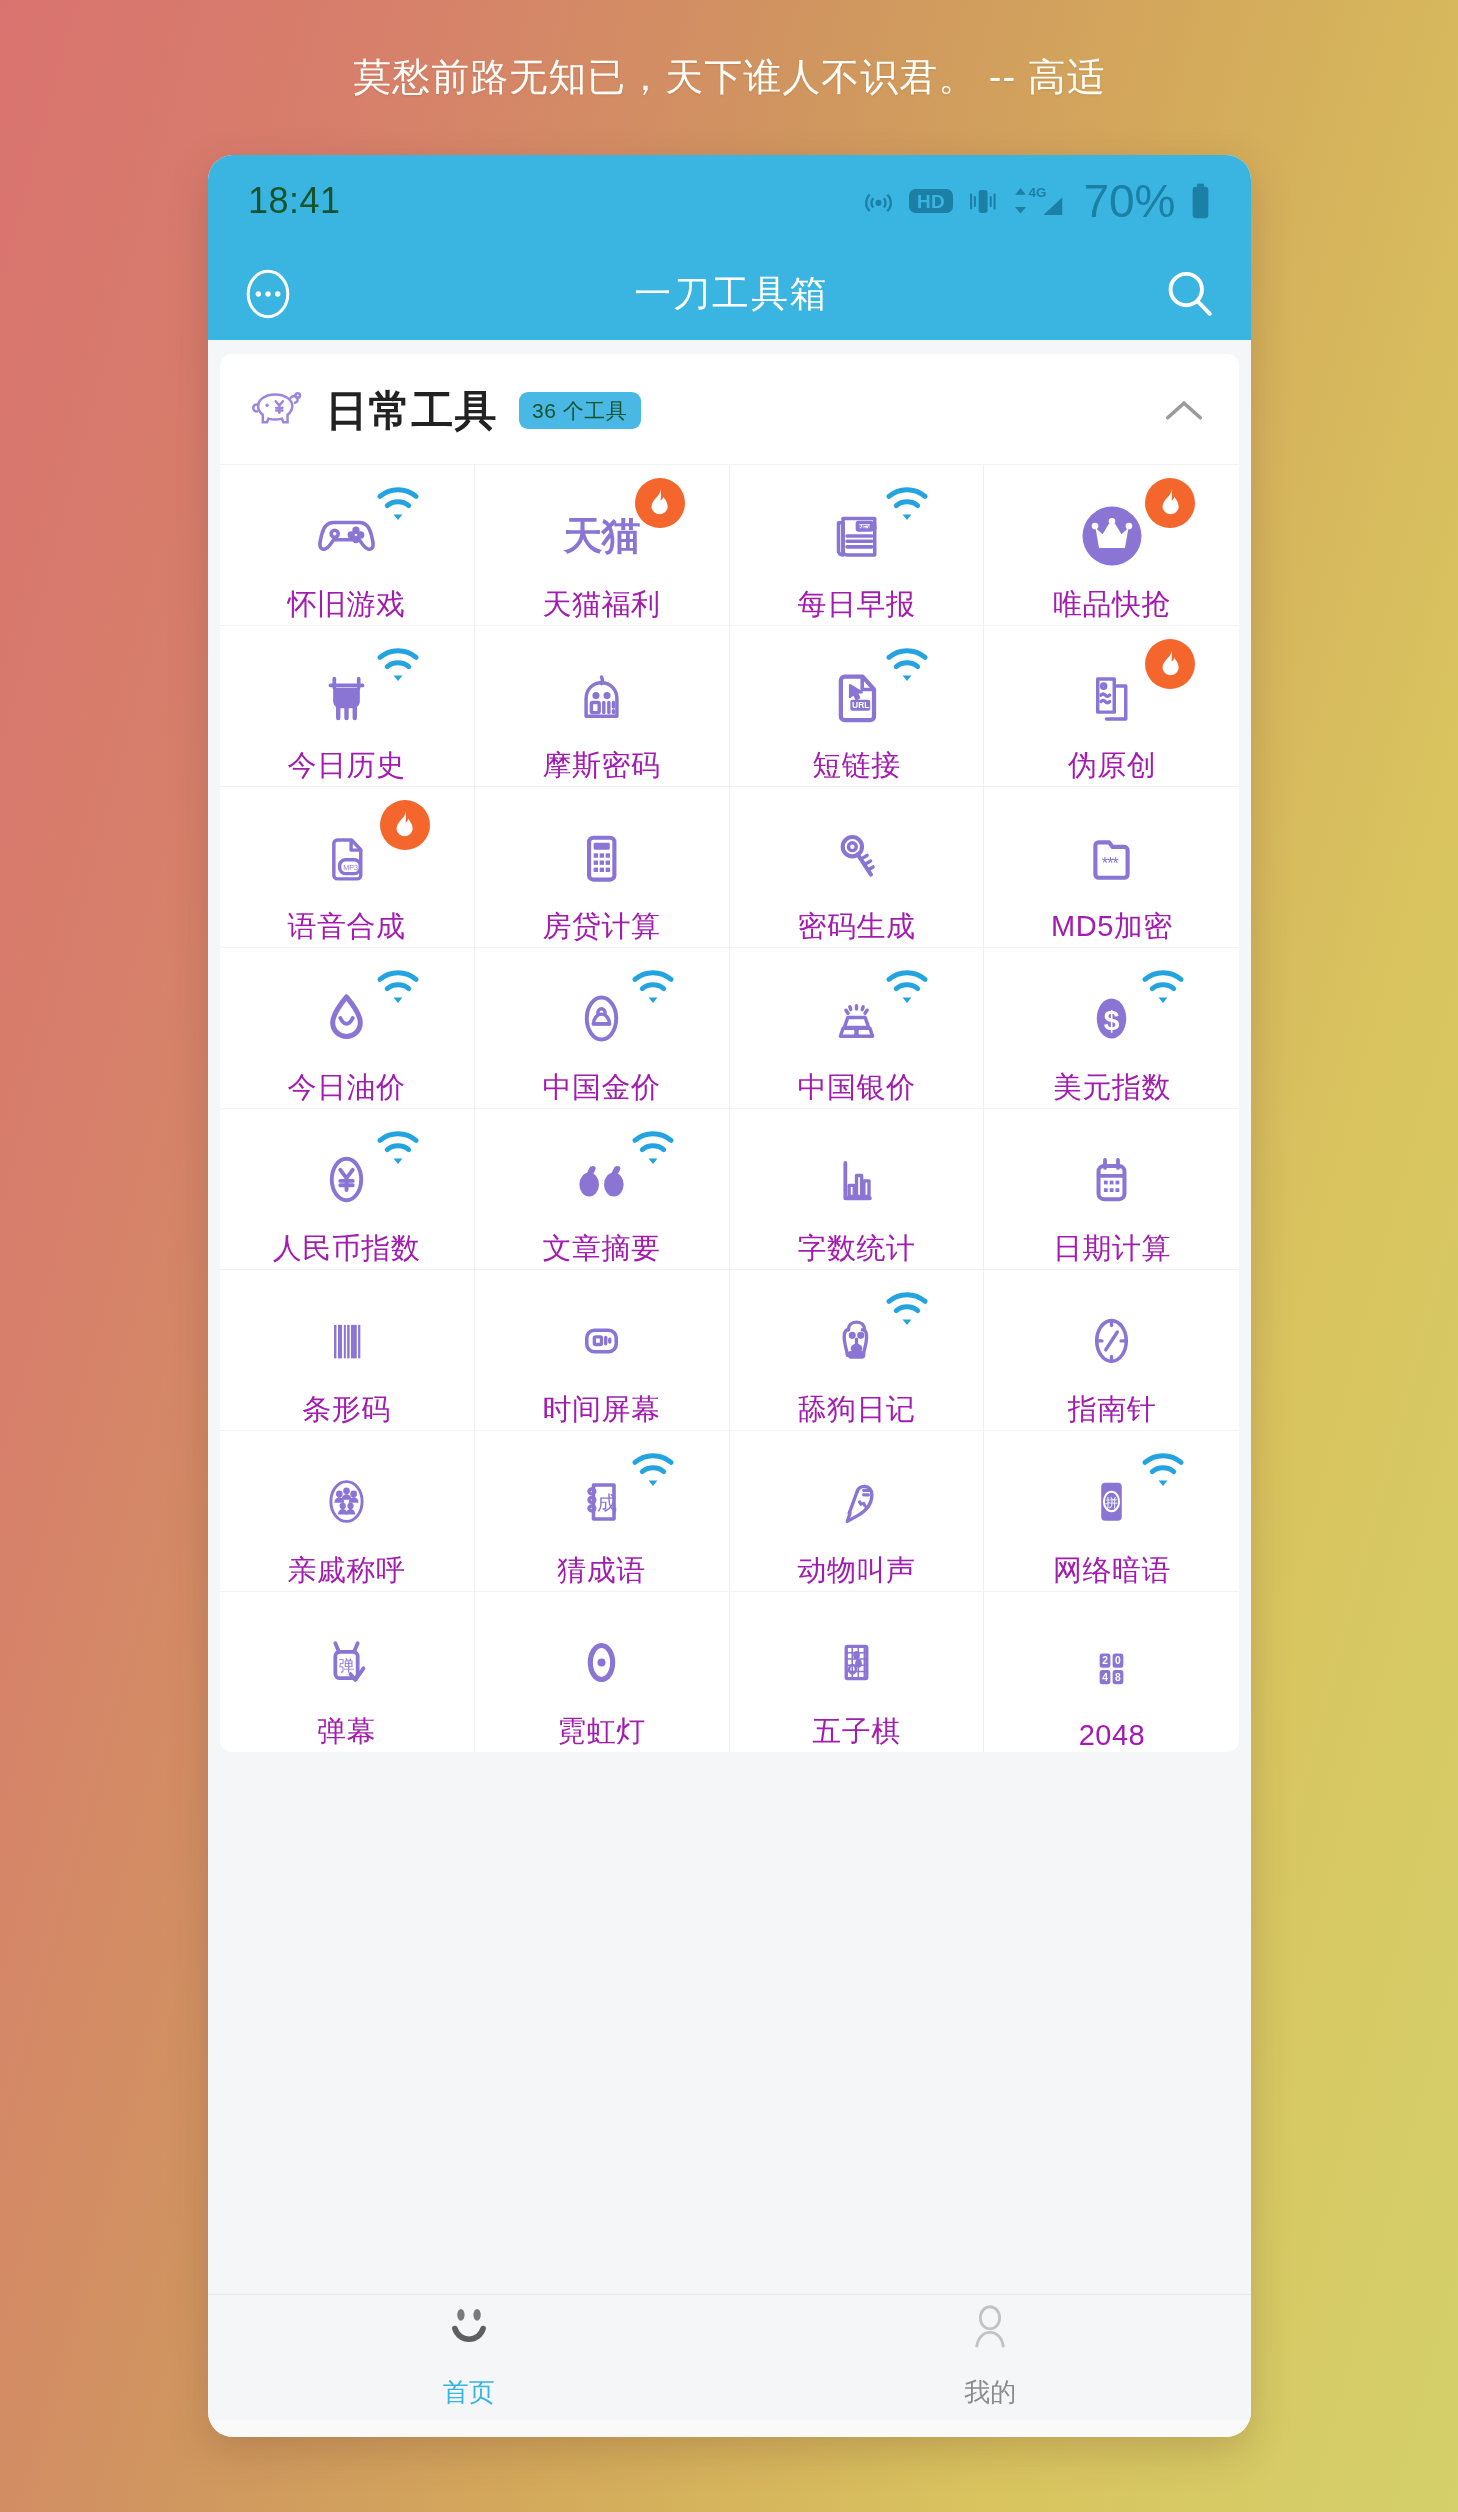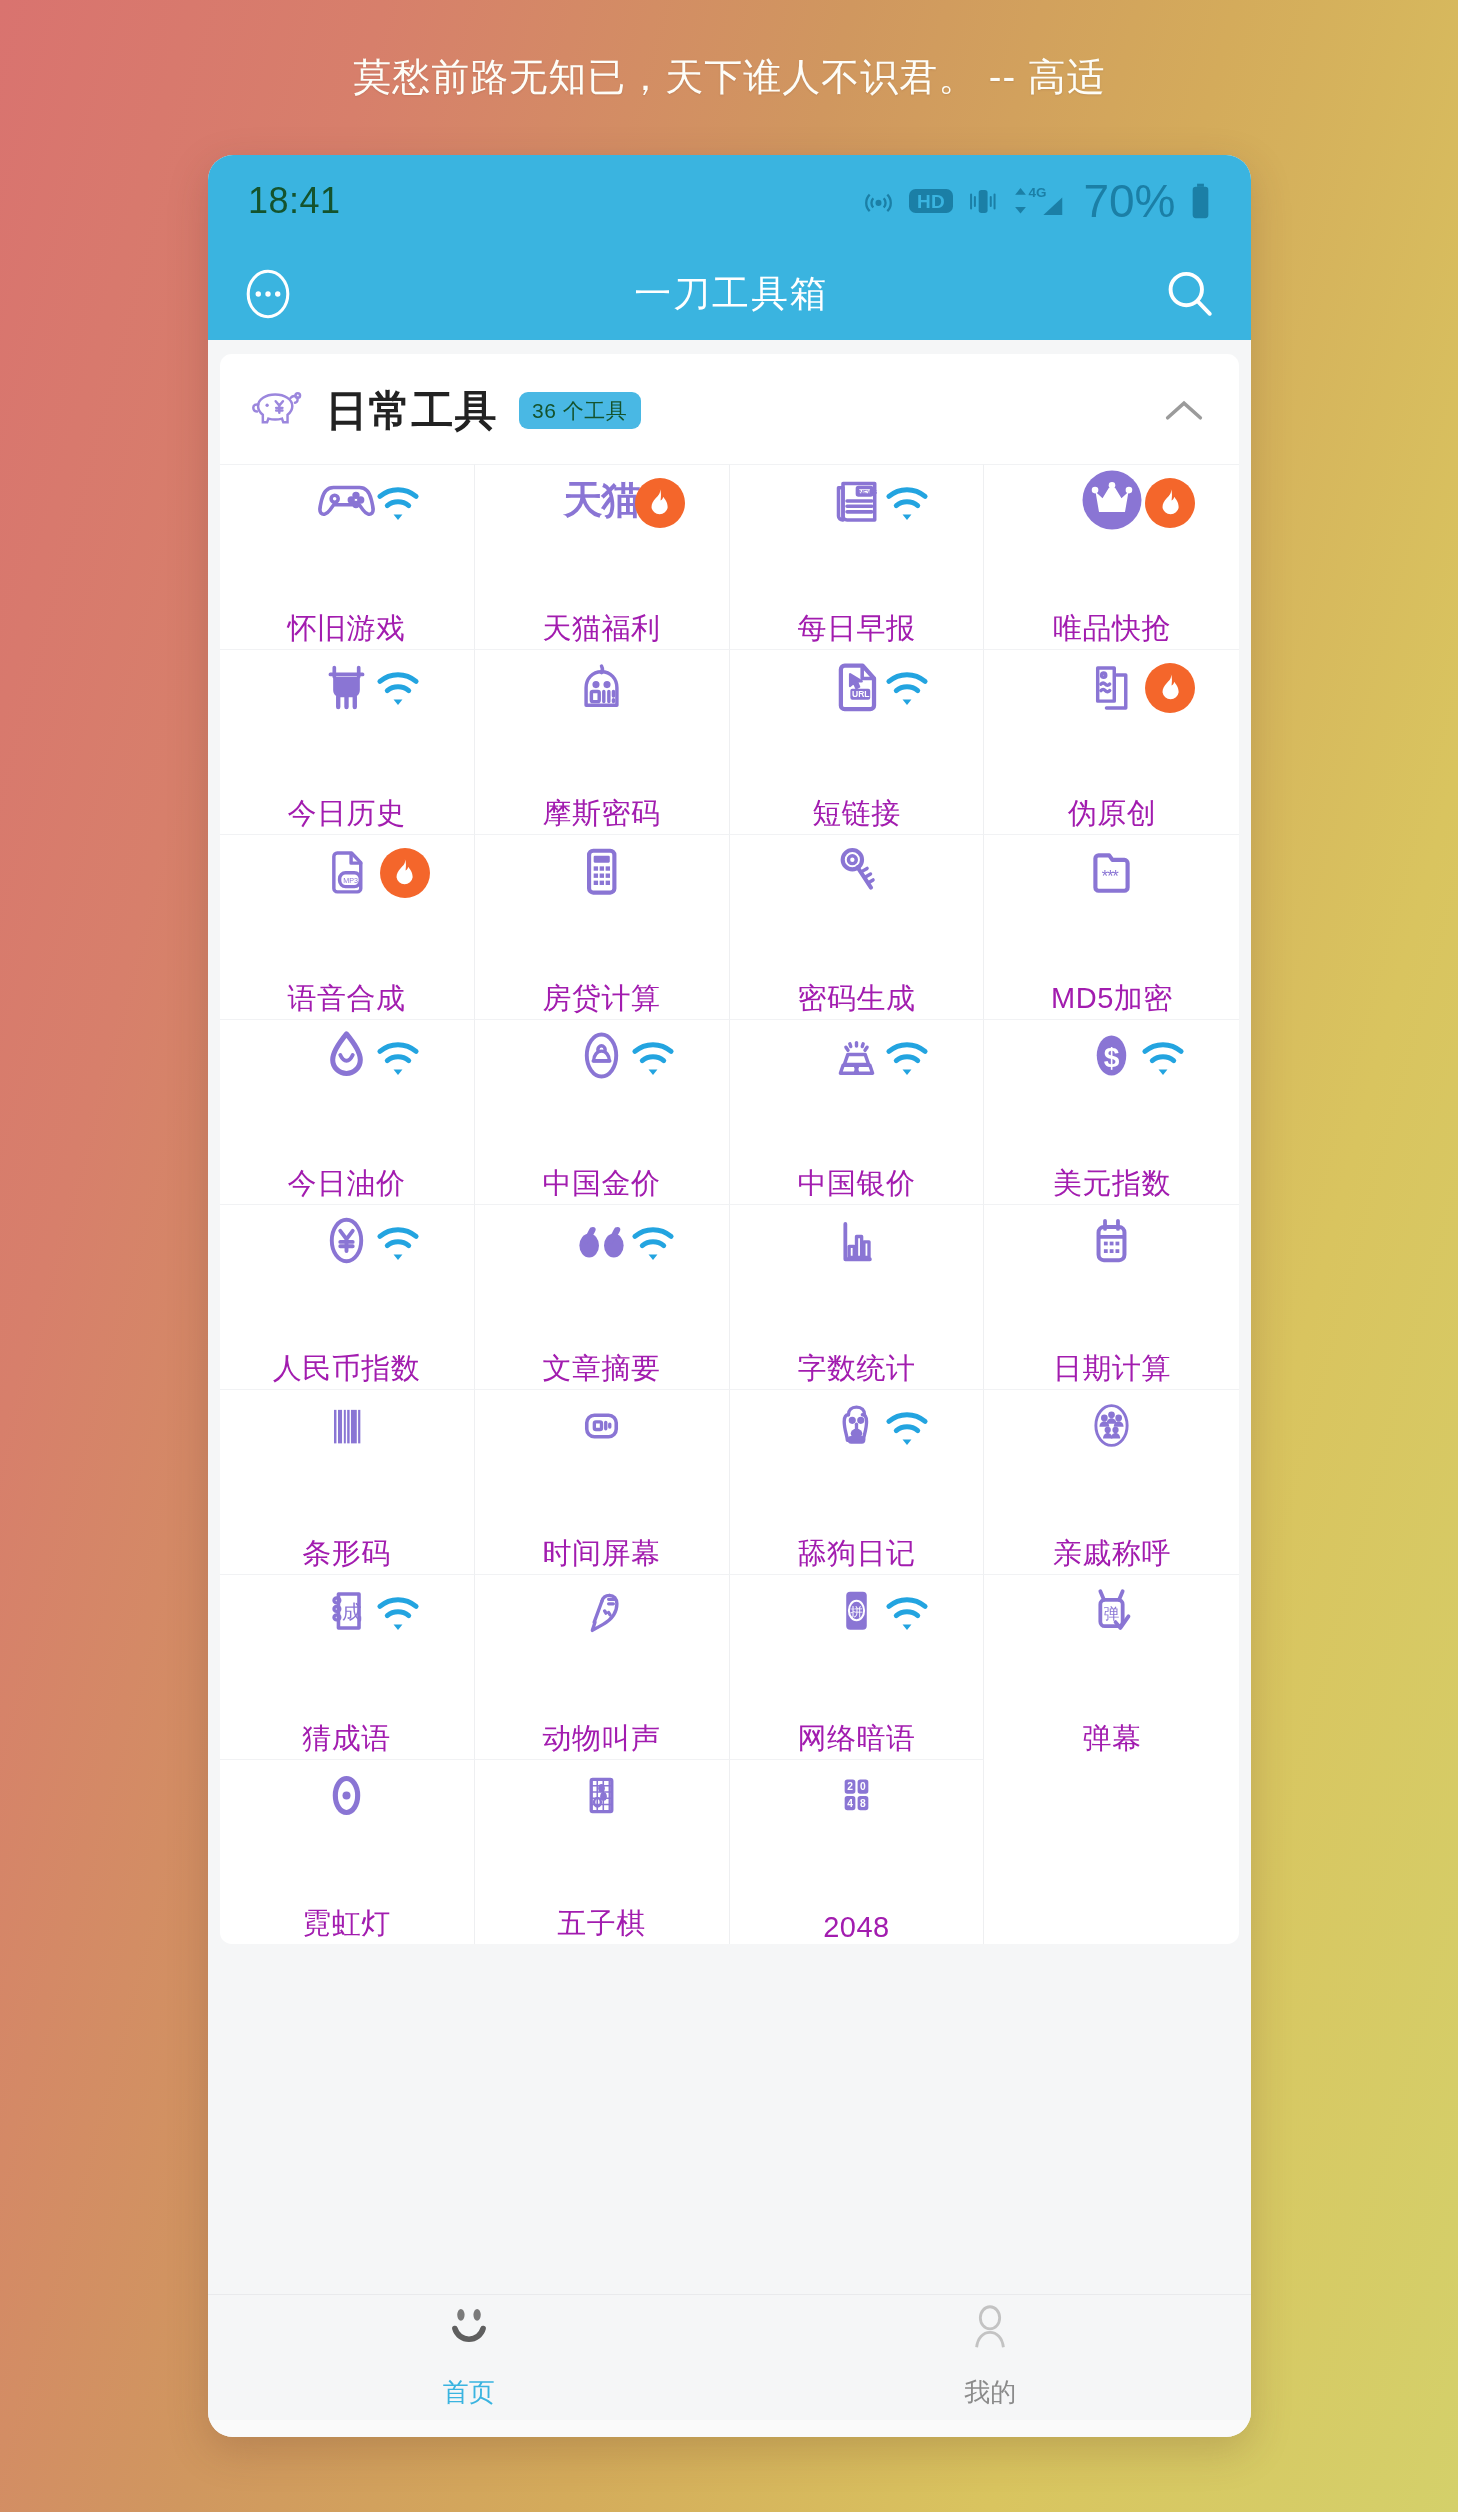--- a/index.html
+++ b/index.html
@@ -59,23 +59,23 @@
   #piggy-icon{margin-right:21px;display:flex;}
   #section-title{font-size:42px;color:#222;font-weight:600;letter-spacing:1px;}
   #section-badge{
     margin-left:21px;background:#49b8e4;color:#14532d;font-size:21px;
     border-radius:9px;padding:7.7px 13.5px;line-height:1;letter-spacing:0.5px;
   }
   #collapse-icon{margin-left:auto;display:flex;cursor:pointer;}
   
   #tool-grid{display:grid;grid-template-columns:repeat(4,1fr);}
   .tool-cell{
-    position:relative;height:185px;
+    position:relative;height:161px;
     border-right:1px solid #eeeff1;border-top:1px solid #f1f2f4;
-    display:flex;flex-direction:column;align-items:center;justify-content:space-between;
+    display:flex;flex-direction:column;align-items:center;justify-content:flex-end;
     box-sizing:border-box;cursor:pointer;
   }
   .tool-cell:nth-child(4n){border-right:none;}
   .tool-icon{height:71px;display:flex;align-items:center;justify-content:center;}
   .tool-label{
     font-size:29px;color:#a21caf;margin-top:13.5px;letter-spacing:0.5px;
     white-space:nowrap;
   }
   .badge{position:absolute;top:21px;}
   .badge-wifi{right:52px;}
@@ -525,20 +525,30 @@
                 <circle cx="16.9" cy="11.7" r=".85" fill="#8a75d4"></circle>
                 <path d="M15 13.4v2.3"></path>
                 <ellipse cx="15" cy="17.6" rx="2.6" ry="2.1" fill="#8a75d4" stroke="none"></ellipse>
                 <rect x="11.8" y="19.4" width="6.4" height="2" rx=".8"></rect>
               </svg>
             </span>
             <span class="tool-label">舔狗日记</span>
           </div>
           <div class="tool-cell">
             <span class="tool-icon">
+              <svg width="67" height="67" viewBox="0 0 30 28" fill="none" stroke="#8a75d4" stroke-width="1.5" stroke-linecap="round" stroke-linejoin="round">
+                <ellipse cx="15" cy="14.2" rx="6.6" ry="9.1" stroke-width="1.6"></ellipse>
+                <path d="M15 5.1v2.2M15 21.1v2.2M8.4 14.2h2.3M19.3 14.2h2.3"></path>
+                <path d="M17.6 10.2 L13.9 15.9 L12.4 18.2 L16.1 12.5Z" stroke-width="1.5"></path>
+              </svg>
+            </span>
+            <span class="tool-label">指南针</span>
+          </div>
+          <div class="tool-cell">
+            <span class="tool-icon">
               <svg width="67" height="67" viewBox="0 0 30 28">
                 <ellipse cx="15" cy="14" rx="7" ry="8.9" fill="none" stroke="#8a75d4" stroke-width="1.3"></ellipse>
                 <g fill="#8a75d4">
                   <circle cx="11.8" cy="10.6" r="1.5"></circle>
                   <path d="M9.6 14.6c0-1.5 1-2.5 2.2-2.5s2.2 1 2.2 2.5Z"></path>
                   <circle cx="18.2" cy="10.6" r="1.5"></circle>
                   <path d="M16 14.6c0-1.5 1-2.5 2.2-2.5s2.2 1 2.2 2.5Z"></path>
                   <circle cx="15" cy="9.2" r="1.5"></circle>
                   <path d="M12.8 13.2c0-1.5 1-2.5 2.2-2.5s2.2 1 2.2 2.5Z"></path>
                   <circle cx="13.3" cy="16" r="1.4"></circle>

